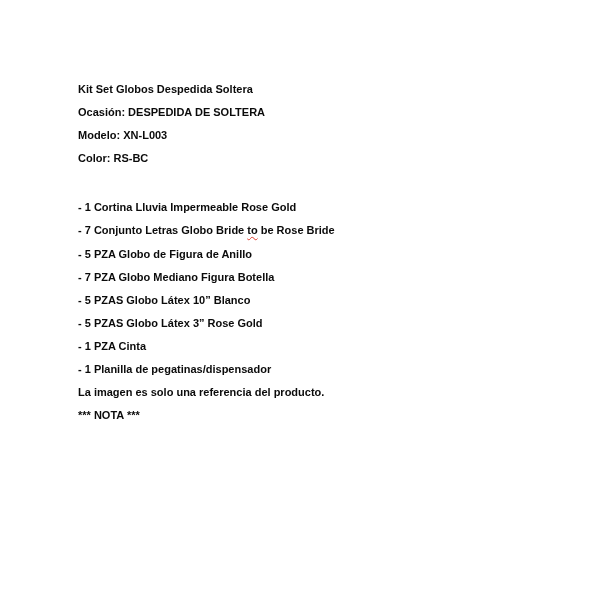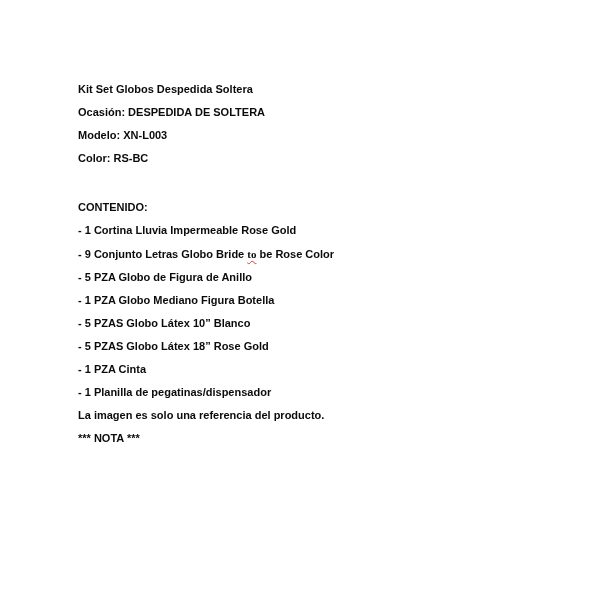--- a/index.html
+++ b/index.html
@@ -29,49 +29,47 @@
     line-height: 23.1px;
     white-space: pre-wrap;
   }
   .spacer { height: 26px; }
   .misspelled {
     text-decoration-line: underline;
     text-decoration-style: wavy;
     text-decoration-color: var(--spellcheck_underline);
     text-decoration-thickness: 1px;
     text-underline-offset: 2px;
-    font-family: Liberation Serif, serif;
   }
   .page-edge-divider {
     position: absolute;
     left: 0; right: 0;
     top: 584px;
     height: 1px;
     background: var(--divider);
   }
 </style>
 </head>
 <body>
 
 <div class="page">
   <p>Kit Set Globos Despedida Soltera</p>
   <p>Ocasión: DESPEDIDA DE SOLTERA</p>
   <p>Modelo: XN-L003</p>
   <p>Color: RS-BC</p>
 
   <div class="spacer"></div>
 
-  <p>CONTENIDO:</p>
 
   <p>- 1 Cortina Lluvia Impermeable Rose Gold</p>
-  <p><span>- 9 Conjunto Letras Globo Bride </span><span class="misspelled">to</span><span> be Rose Color</span></p>
+  <p><span>- 7 Conjunto Letras Globo Bride </span><span class="misspelled">to</span><span> be Rose Bride</span></p>
   <p>- 5 PZA Globo de Figura de Anillo</p>
-  <p>- 1 PZA Globo Mediano Figura Botella</p>
+  <p>- 7 PZA Globo Mediano Figura Botella</p>
   <p>- 5 PZAS Globo Látex 10” Blanco</p>
-  <p>- 5 PZAS Globo Látex 18” Rose Gold</p>
+  <p>- 5 PZAS Globo Látex 3” Rose Gold</p>
   <p>- 1 PZA Cinta</p>
   <p>- 1 Planilla de pegatinas/dispensador</p>
 
   <p>La imagen es solo una referencia del producto.</p>
   <p>*** NOTA ***</p>
 
   <div class="page-edge-divider"></div>
 </div>
 
 </body></html>

